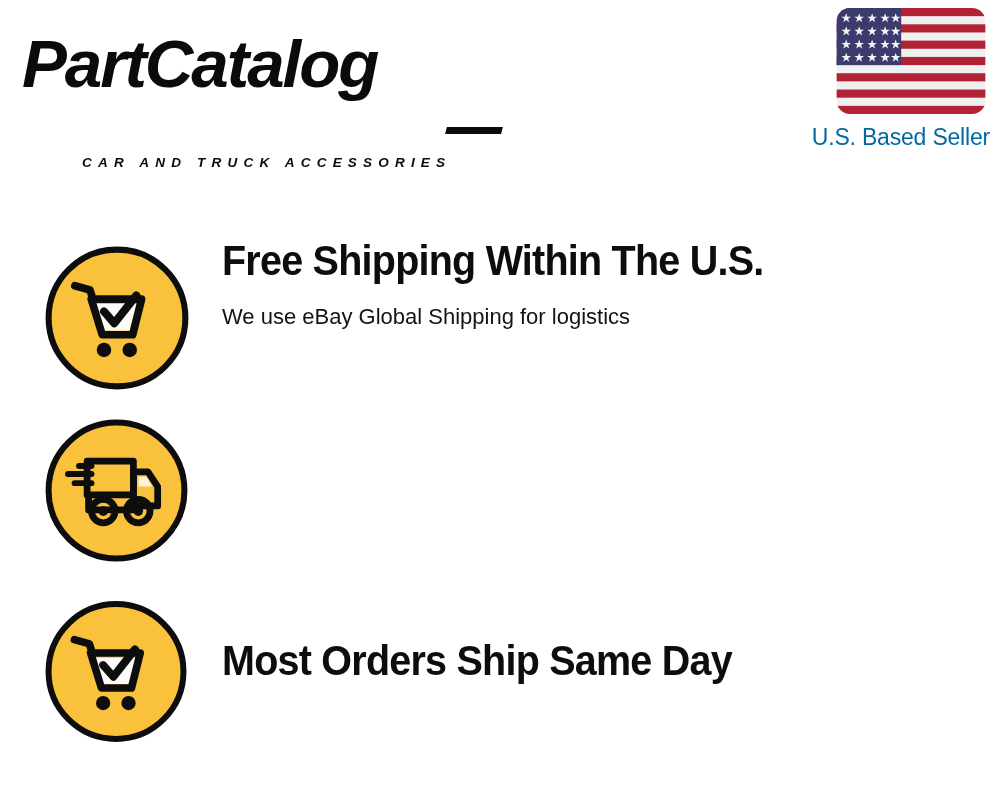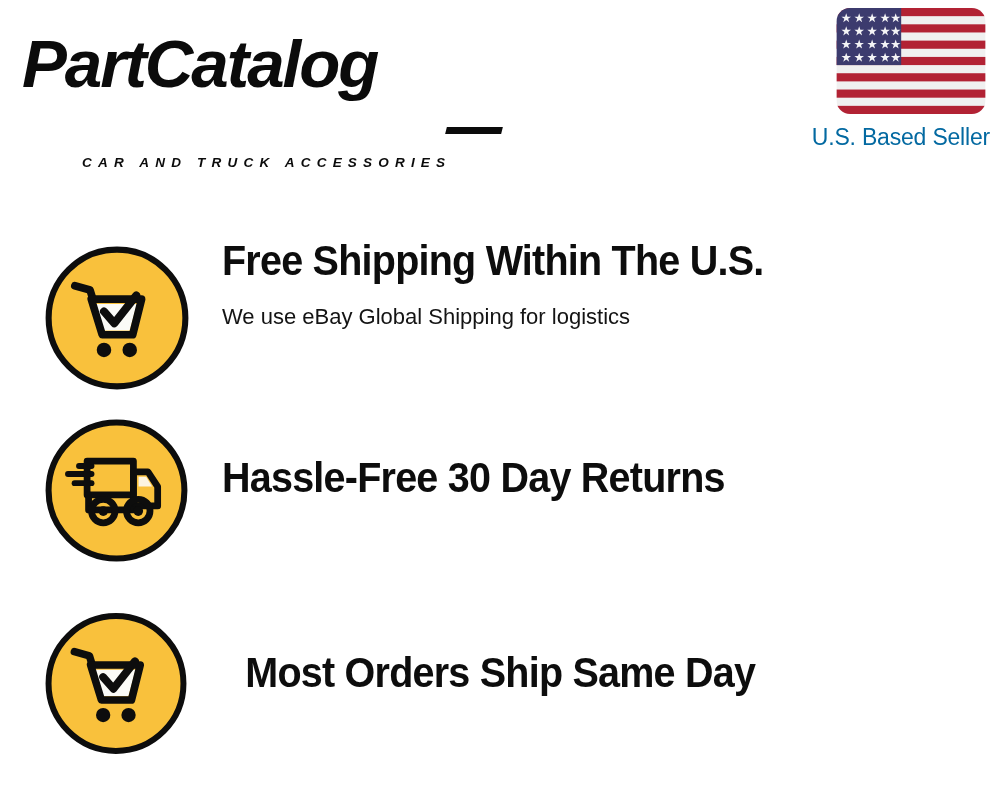--- a/index.html
+++ b/index.html
@@ -100,21 +100,21 @@
     top: 230px;
     width: 1000px;
   }
   .feature-row {
     position: absolute;
     left: 0;
     width: 824px;
   }
   .feature-row.row-0 { top: 0px;   height: 180px; }
   .feature-row.row-1 { top: 175px; height: 175px; }
-  .feature-row.row-2 { top: 368px; height: 175px; text-align: center; }
+  .feature-row.row-2 { top: 356px; height: 175px; }
 
   .feature-icon {
     position: absolute;
     left: 43px;
     top: 14px;
     width: 148px;
     height: 148px;
   }
   .feature-row.row-1 .feature-icon { top: 12px; width: 147px; height: 147px; }
   .feature-row.row-2 .feature-icon { top: 12px; width: 146px; height: 147px; }
@@ -266,23 +266,20 @@
         <path d="M61.5 37.4 L71.5 37.4 L78.0 47.4 L78.0 60.5 L61.5 60.5 Z" fill="none" stroke="#0D0D0D" stroke-width="4.6" stroke-linejoin="round"></path>
         <path d="M65.0 40.6 L70.2 40.6 L74.2 47.2 L65.0 47.2 Z" fill="#FDF4E0"></path>
 
         <path d="M31.0 53.0 L31.0 63.2 L61.5 63.2" fill="none" stroke="#0D0D0D" stroke-width="4.6" stroke-linecap="round" stroke-linejoin="round"></path>
 
         <circle cx="41.0" cy="64.0" r="8.0" fill="none" stroke="#0D0D0D" stroke-width="4.6"></circle>
         <circle cx="41.0" cy="64.0" r="3.3" fill="#0D0D0D"></circle>
         <circle cx="64.8" cy="64.0" r="8.0" fill="none" stroke="#0D0D0D" stroke-width="4.6"></circle>
         <circle cx="64.8" cy="64.0" r="3.3" fill="#0D0D0D"></circle>
       </svg>
-      <div class="feature-text">
-        <span class="feature-title">Hassle-Free 30 Day Returns</span>
-      </div>
     </div>
 
     <div class="feature-row row-2">
       <svg class="feature-icon" viewBox="0 0 100 100" aria-hidden="true">
         <circle cx="50" cy="50" r="46.2" fill="#F9C13C" stroke="#0D0D0D" stroke-width="4.1"></circle>
         <path d="M34.5 40.5 L63.5 40.5 L58.5 58.5 L39.5 58.5 Z" fill="#FBFBF7"></path>
         <path d="M21.5 28.2 L31.8 31.1 L33.8 37.6" fill="none" stroke="#0D0D0D" stroke-width="5.2" stroke-linecap="round" stroke-linejoin="round"></path>
         <path d="M32.6 37.3 L66.6 37.3 L60.6 61.3 L40.0 61.3 Z" fill="none" stroke="#0D0D0D" stroke-width="5.2" stroke-linecap="round" stroke-linejoin="round"></path>
         <path d="M41.2 45.6 L48.2 53.6 L63.0 34.8" fill="none" stroke="#0D0D0D" stroke-width="5.4" stroke-linecap="round" stroke-linejoin="round"></path>
         <circle cx="41.2" cy="71.6" r="4.9" fill="#0D0D0D"></circle>

